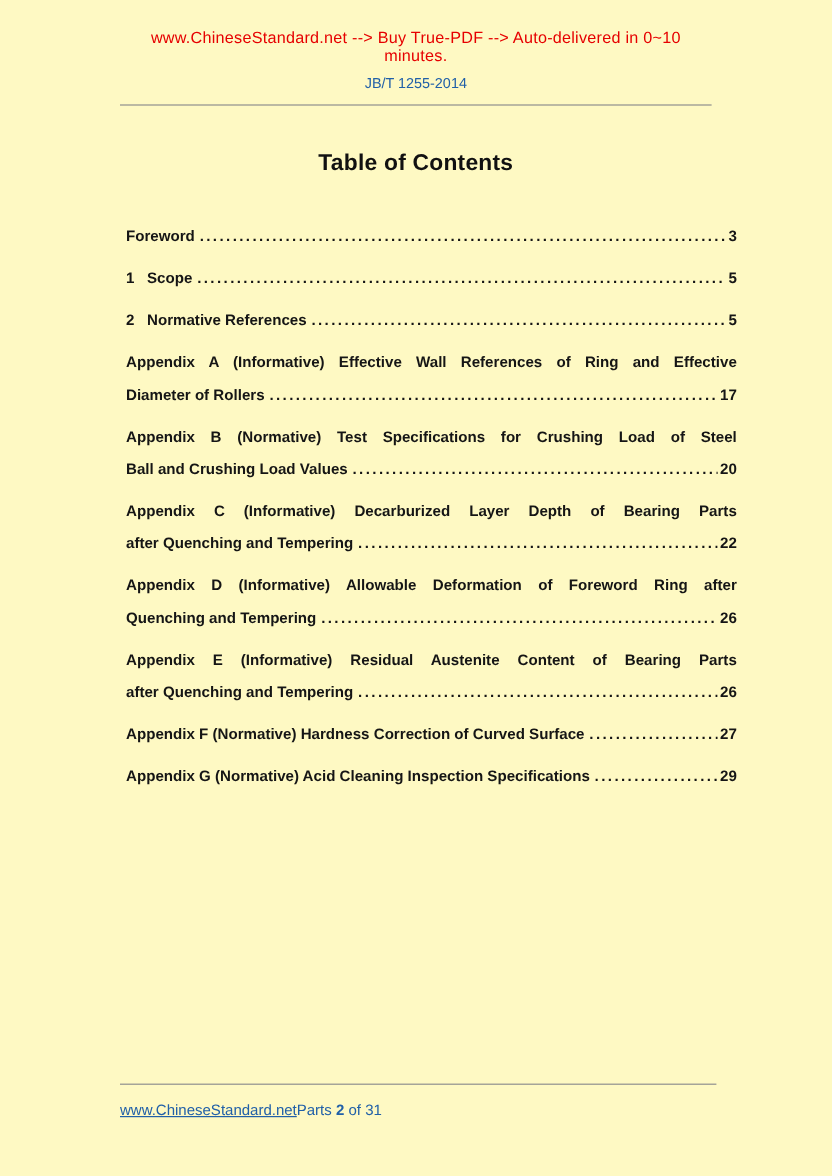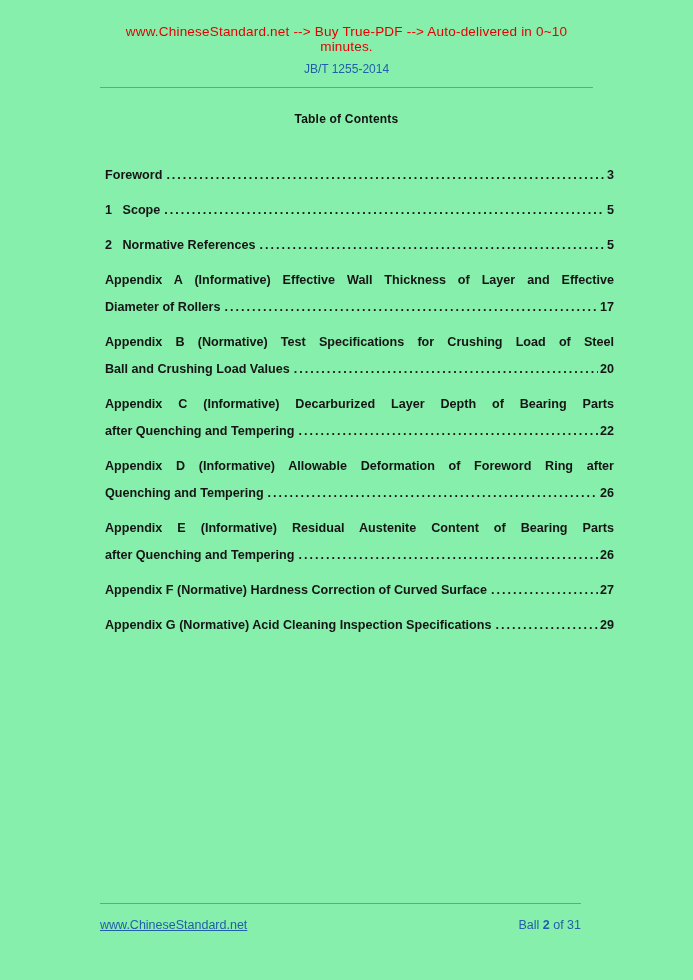--- a/index.html
+++ b/index.html
@@ -2,21 +2,21 @@
 <html><head>
 <meta charset="utf-8">
 <style>
   * { margin: 0; padding: 0; box-sizing: border-box; }
   html, body { background: #ffffff; }
   .page {
     width: 693px;
     height: 980px;
     margin: 0 auto;
     position: relative;
-    background: #86efac;
+    background: #fef9c3;
     font-family: "Liberation Sans", sans-serif;
     overflow: hidden;
   }
   .header { padding: 24px 100px 0 100px; text-align: center; }
   .promo {
     color: #e60000;
     font-size: 13.5px;
     letter-spacing: 0.2px;
     margin-bottom: 8px;
     display: inline-block;
@@ -26,24 +26,24 @@
     font-size: 12px;
     margin-bottom: 11px;
   }
   .rule {
     border: none;
     border-top: 1px solid #8f8f8f;
     height: 0;
   }
   .doc-title {
     text-align: center;
-    font-size: 12px;
+    font-size: 19px;
     font-weight: bold;
     color: #111111;
-    margin-top: 24px;
+    margin-top: 38px;
     letter-spacing: 0.2px;
   }
   .toc {
     padding: 36px 79px 0 105px;
   }
   .toc-entry {
     font-weight: bold;
     font-size: 12.6px;
     color: #151515;
     line-height: 27px;
@@ -66,26 +66,25 @@
     margin: 0 2px 0 4px;
   }
   .toc-dots::after {
     content: "......................................................................................................................................................................................................................";
     letter-spacing: 2px;
   }
   .toc-page { white-space: nowrap; }
   .footer {
     position: absolute;
     left: 100px;
-    right: 112px;
+    right: 96px;
     bottom: 48px;
     border-top: 1px solid #8f8f8f;
     padding-top: 14px;
     display: flex;
-    justify-content: space-between;
     align-items: baseline;
     font-size: 12.5px;
   }
   .footer-link {
     color: #2160a8;
     text-decoration: underline;
     cursor: pointer;
   }
   .page-indicator { color: #2160a8; }
   .page-indicator .num { font-weight: bold; }
@@ -125,21 +124,21 @@
       <div class="line-last">
         <span class="toc-text">2&nbsp;&nbsp;&nbsp;Normative References</span>
         <span class="toc-dots"></span>
         <span class="toc-page">5</span>
       </div>
     </div>
 
 
 
     <div class="toc-entry">
-      <div class="line-full">Appendix A (Informative) Effective Wall Thickness of Layer and Effective</div>
+      <div class="line-full">Appendix A (Informative) Effective Wall References of Ring and Effective</div>
       <div class="line-last">
         <span class="toc-text">Diameter of Rollers</span>
         <span class="toc-dots"></span>
         <span class="toc-page">17</span>
       </div>
     </div>
 
     <div class="toc-entry">
       <div class="line-full">Appendix B (Normative) Test Specifications for Crushing Load of Steel</div>
       <div class="line-last">
@@ -189,16 +188,16 @@
         <span class="toc-text">Appendix G (Normative) Acid Cleaning Inspection Specifications</span>
         <span class="toc-dots"></span>
         <span class="toc-page">29</span>
       </div>
     </div>
 
   </div>
 
   <div class="footer">
     <span class="footer-link">www.ChineseStandard.net</span>
-    <span class="page-indicator"><span>Ball</span>&nbsp;<span class="num">2</span>&nbsp;<span>of 31</span></span>
+    <span class="page-indicator"><span>Parts</span>&nbsp;<span class="num">2</span>&nbsp;<span>of 31</span></span>
   </div>
 
 </div>
 
 </body></html>

